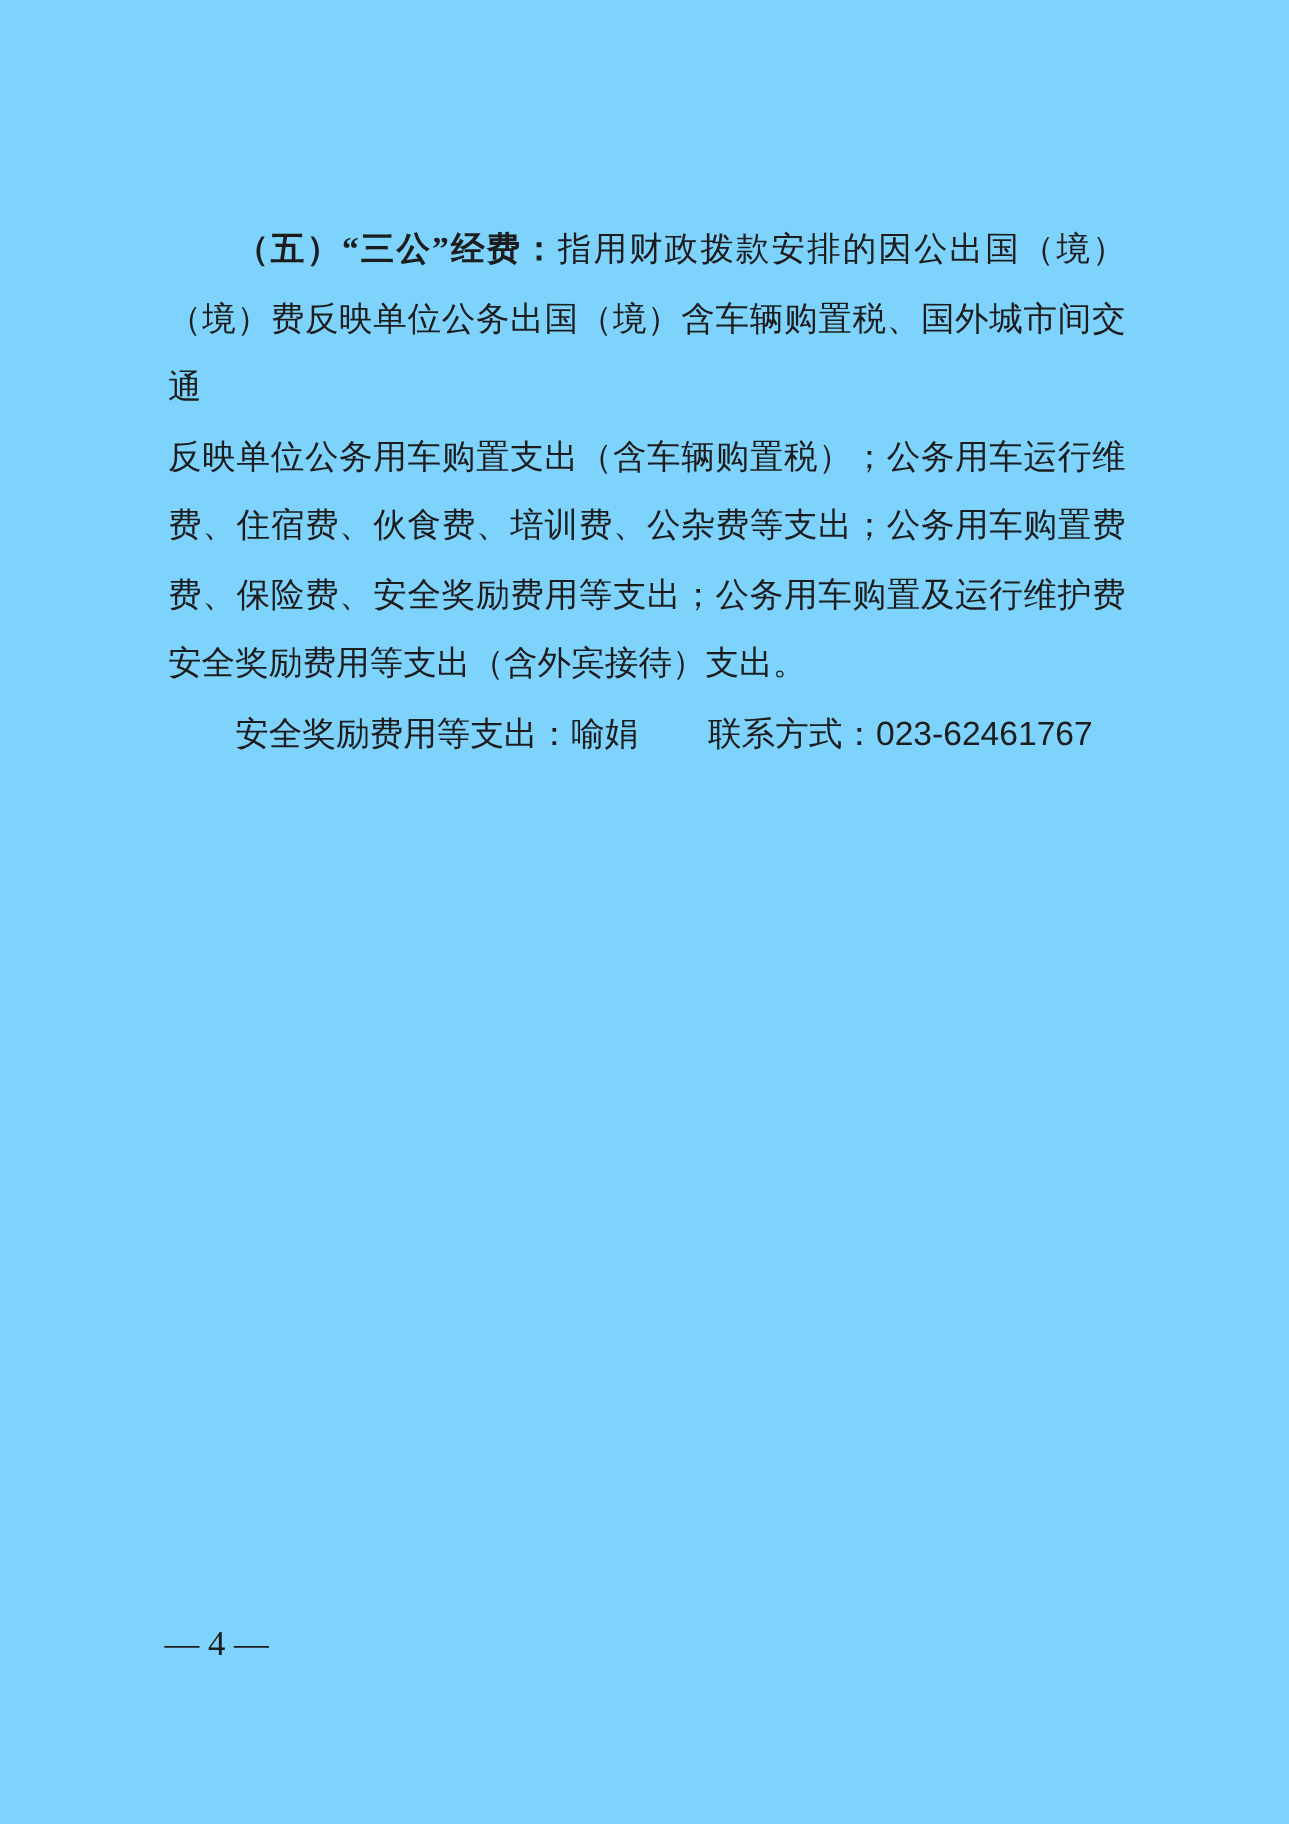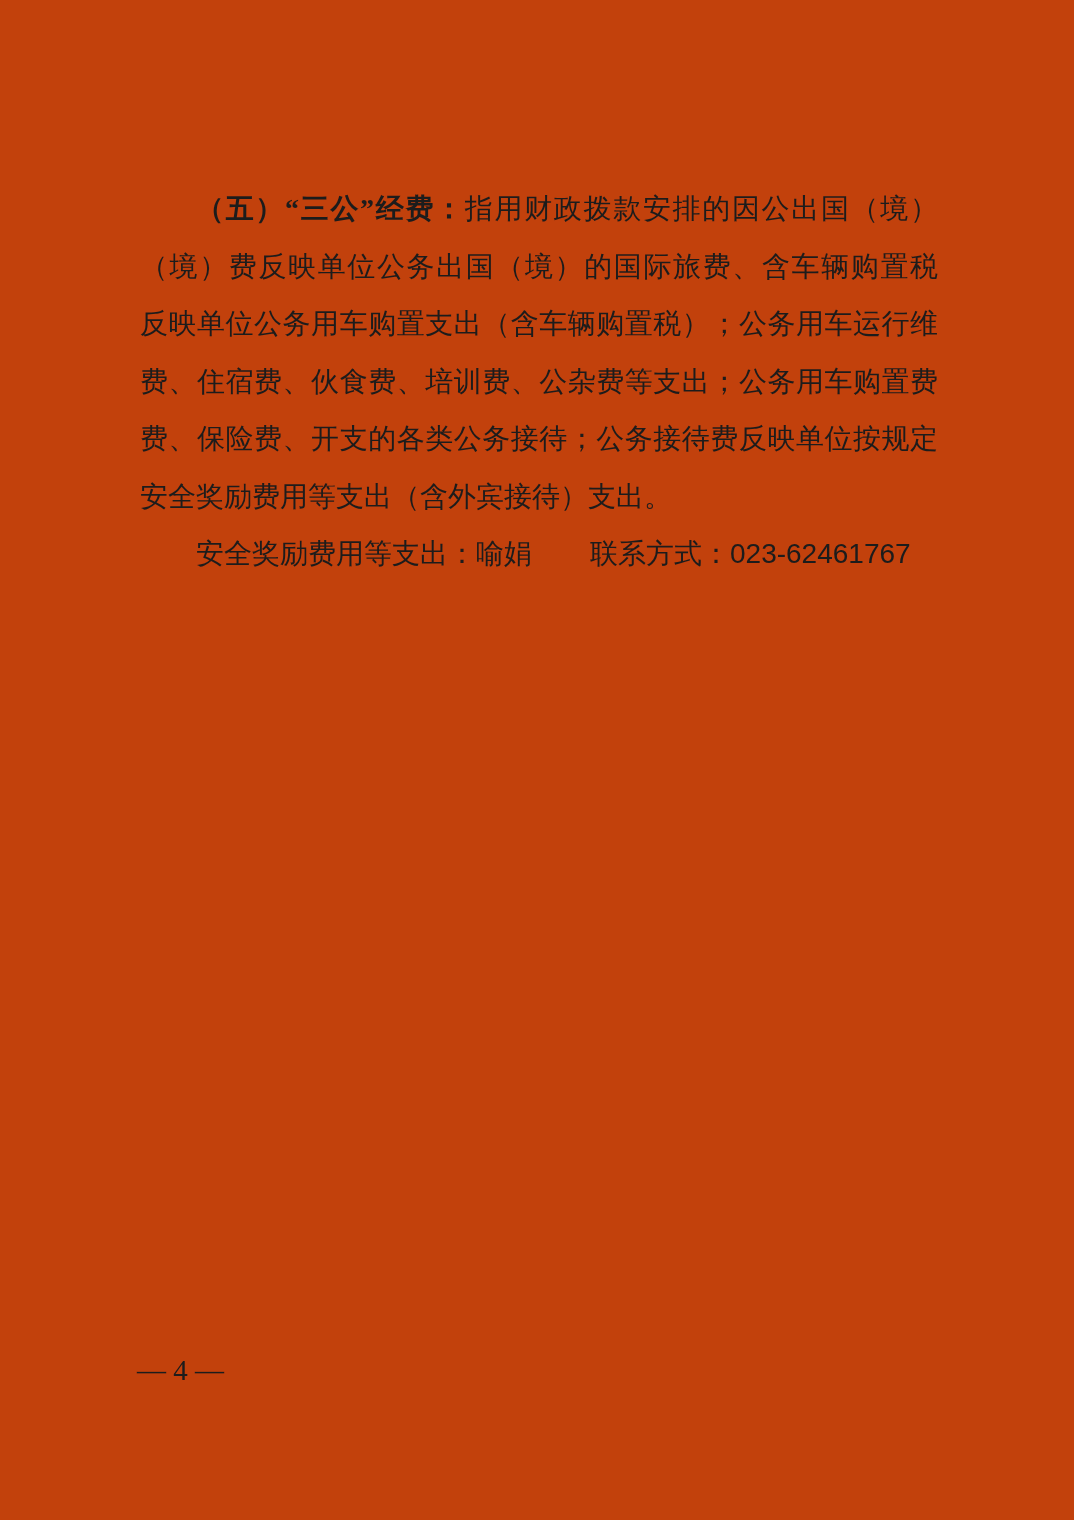--- a/index.html
+++ b/index.html
@@ -1,21 +1,21 @@
 <!DOCTYPE html>
 <html><head>
 <meta charset="utf-8">
 <style>
   * { margin: 0; padding: 0; box-sizing: border-box; }
   html, body { background: #ffffff; }
   .page {
     position: relative;
     width: 1074px;
     height: 1520px;
-    background: #c2410c;
+    background: #7dd3fc;
     color: #1c1c1c;
     font-family: "Liberation Serif", "DejaVu Serif", serif;
     overflow: hidden;
   }
   .textblock {
     position: absolute;
     left: 140px;
     top: 180px;
     width: 798px;
     font-size: 28px;
@@ -47,24 +47,24 @@
 </style>
 </head>
 <body>
 
 <div class="page">
 
   <div class="textblock">
     <div class="line first-line">
       <span class="lead">（五）“三公”经费：</span><span>指用财政拨款安排的因公出国（境）</span>
     </div>
-    <div class="line">（境）费反映单位公务出国（境）的国际旅费、含车辆购置税</div>
+    <div class="line">（境）费反映单位公务出国（境）含车辆购置税、国外城市间交通</div>
     <div class="line">反映单位公务用车购置支出（含车辆购置税）；公务用车运行维</div>
     <div class="line">费、住宿费、伙食费、培训费、公杂费等支出；公务用车购置费</div>
-    <div class="line">费、保险费、开支的各类公务接待；公务接待费反映单位按规定</div>
+    <div class="line">费、保险费、安全奖励费用等支出；公务用车购置及运行维护费</div>
     <div class="line last-line">安全奖励费用等支出（含外宾接待）支出。</div>
 
     <div class="contact-line">
       <span>安全奖励费用等支出：</span><span>喻娟</span><span class="contact-method-label">联系方式：</span><span class="contact-phone">023-62461767</span>
     </div>
   </div>
 
   <div class="page-footer">— 4 —</div>
 
 </div>

